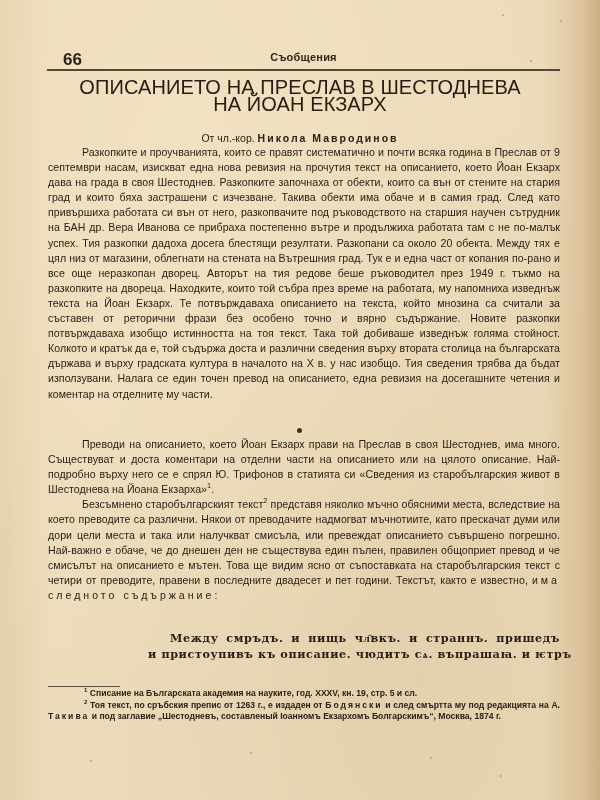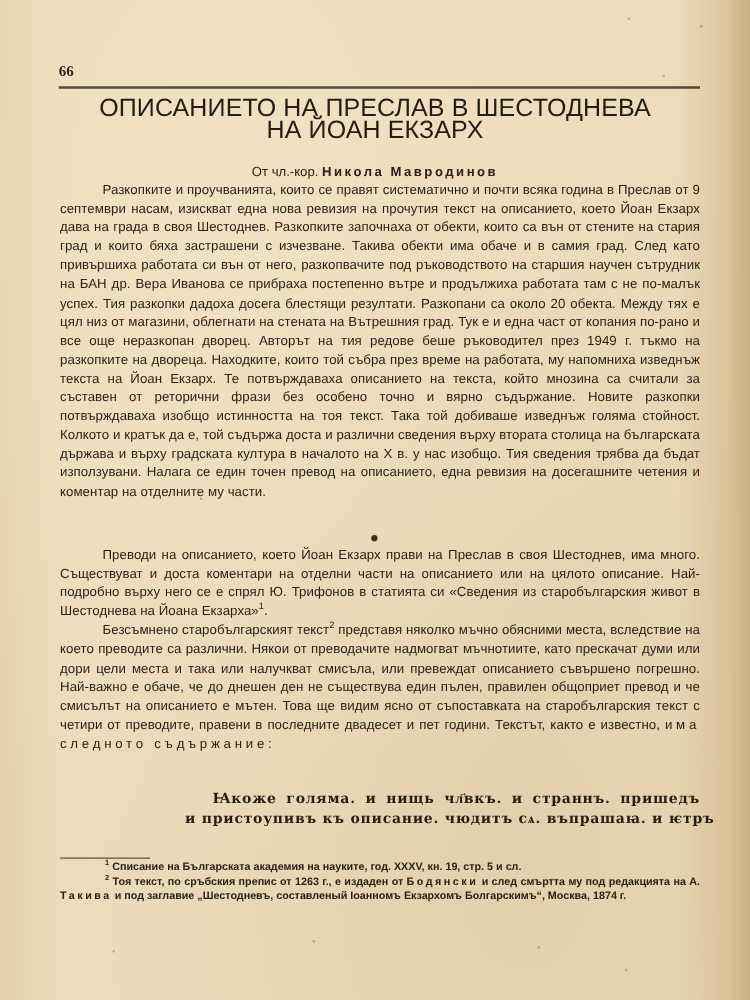--- a/index.html
+++ b/index.html
@@ -25,25 +25,25 @@
     }
     .header {
       position: absolute;
       left: 47px;
       top: 48px;
       width: 513px;
       height: 22px;
     }
     .page-number {
       position: absolute;
-      left: 0;
+      left: 16px;
       top: 2px;
-      font-family: Liberation Serif, serif;
-      font-weight: bold;
-      font-size: 12px;
+      font-family: Liberation Sans, sans-serif;
+      font-weight: bold;
+      font-size: 17px;
       color: #2d241a;
     }
     .running-head {
       position: absolute;
       left: 0;
       right: 0;
       top: 3px;
       text-align: center;
       font-family: "Liberation Sans", sans-serif;
       font-weight: bold;
@@ -184,20 +184,21 @@
   <div class="speck" style="left:560px;top:20px;"></div>
   <div class="speck" style="left:530px;top:60px;"></div>
   <div class="speck" style="left:90px;top:760px;"></div>
   <div class="speck" style="left:250px;top:752px;"></div>
   <div class="speck" style="left:430px;top:757px;"></div>
   <div class="speck" style="left:500px;top:775px;"></div>
   <div class="speck" style="left:160px;top:398px;"></div>
 
   <div class="header">
     <span class="page-number">66</span>
+    <div class="running-head">Съобщения</div>
   </div>
   <div class="header-rule"></div>
 
   <div class="title">
     <div>ОПИСАНИЕТО НА ПРЕСЛАВ В ШЕСТОДНЕВА</div>
     <div>НА ЙОАН ЕКЗАРХ</div>
   </div>
 
   <div class="byline">
     <span>От чл.-кор. </span><span class="name">Никола Мавродинов</span>
@@ -208,21 +209,21 @@
   </div>
 
   <div class="separator"></div>
 
   <div class="body-text para2">
     <p><span>Преводи на описанието, което Йоан Екзарх прави на Преслав в своя Шестоднев, има много. Съществуват и доста коментари на отделни части на описанието или на цялото описание. Най-подробно върху него се е спрял Ю. Трифонов в статията си «Сведения из старобългарския живот в Шестоднева на Йоана Екзарха»</span><sup>1</sup><span>.</span></p>
     <p><span>Безсъмнено старобългарският текст</span><sup>2</sup><span> представя няколко мъчно обясними места, вследствие на което преводите са различни. Някои от преводачите надмогват мъчнотиите, като прескачат думи или дори цели места и така или налучкват смисъла, или превеждат описанието съвършено погрешно. Най-важно е обаче, че до днешен ден не съществува един пълен, правилен общоприет превод и че смисълът на описанието е мътен. Това ще видим ясно от съпоставката на старобългарския текст с четири от преводите, правени в последните двадесет и пет години. Текстът, както е известно, </span><span class="spaced">има следното съдържание:</span></p>
   </div>
 
   <div class="quote">
-    <span class="line first">Ꙗкоже голяма. и нищь чл҃вкъ. и страннъ. пришедъ</span>
+    <span class="line first">Между смръдъ. и нищь чл҃вкъ. и страннъ. пришедъ</span>
     <span class="line">и пристоупивъ къ описание. чюдитъ сѧ. въпрашаꙗ. и ѥтръ</span>
   </div>
 
   <div class="footnote-rule"></div>
 
   <div class="footnotes">
     <p><sup>1</sup> <span>Списание на Българската академия на науките, год. XXXV, кн. 19, стр. 5 и сл.</span></p>
     <p><sup>2</sup> <span>Тоя текст, по сръбския препис от 1263 г., е издаден от </span><span class="spaced" style="letter-spacing:2px">Бодянски</span><span> и след смъртта му под редакцията на А. </span><span class="spaced" style="letter-spacing:2px">Такива</span><span> и под заглавие „Шестодневъ, составленый Іоанномъ Екзархомъ Болгарскимъ“, Москва, 1874 г.</span></p>
   </div>
 

